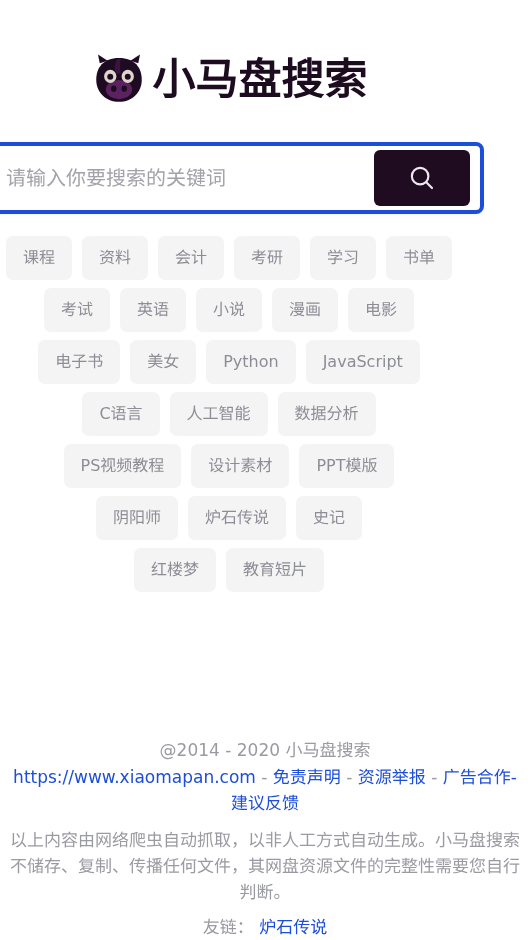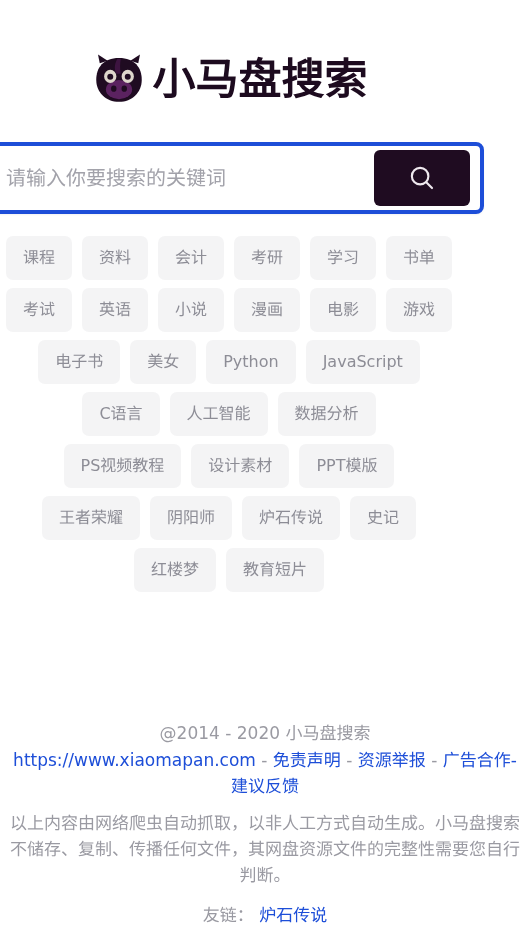--- a/index.html
+++ b/index.html
@@ -125,33 +125,33 @@
     white-space: nowrap;
     cursor: pointer;
     font-family: "DejaVu Sans", "Liberation Sans", sans-serif;
   }
 
   
   .footer {
     position: absolute;
     left: 0;
     right: 0;
-    bottom: 12px;
+    bottom: 0;
     width: 530px;
     text-align: center;
     color: #9a9aa2;
     font-size: 17px;
     line-height: 1.55;
     font-family: "DejaVu Sans", "Liberation Sans", sans-serif;
   }
 
   .footer-line { display: block; padding: 0 6px; }
   .footer-copy { margin-bottom: 1px; }
   .footer-links { margin-bottom: 10px; }
-  .footer-disclaimer { margin-bottom: 13px; }
+  .footer-disclaimer { margin-bottom: 8px; }
 
   .footer a, .f-link {
     color: #1d4ed8;
     text-decoration: none;
     cursor: pointer;
   }
   .sep { color: #9a9aa2; }
   .friend-label { color: #9a9aa2; }
 </style>
 </head>
@@ -204,40 +204,38 @@
       <button class="tag">考研</button>
       <button class="tag">学习</button>
       <button class="tag">书单</button>
     </div>
     <div class="tag-row">
       <button class="tag">考试</button>
       <button class="tag">英语</button>
       <button class="tag">小说</button>
       <button class="tag">漫画</button>
       <button class="tag">电影</button>
-      <button class="tag">游戏</button>
     </div>
     <div class="tag-row">
       <button class="tag">电子书</button>
       <button class="tag">美女</button>
       <button class="tag">Python</button>
       <button class="tag">JavaScript</button>
     </div>
     <div class="tag-row">
       <button class="tag">C语言</button>
       <button class="tag">人工智能</button>
       <button class="tag">数据分析</button>
     </div>
     <div class="tag-row">
       <button class="tag">PS视频教程</button>
       <button class="tag">设计素材</button>
       <button class="tag">PPT模版</button>
     </div>
     <div class="tag-row">
-      <button class="tag">王者荣耀</button>
       <button class="tag">阴阳师</button>
       <button class="tag">炉石传说</button>
       <button class="tag">史记</button>
     </div>
     <div class="tag-row">
       <button class="tag">红楼梦</button>
       <button class="tag">教育短片</button>
     </div>
   </div>
 

